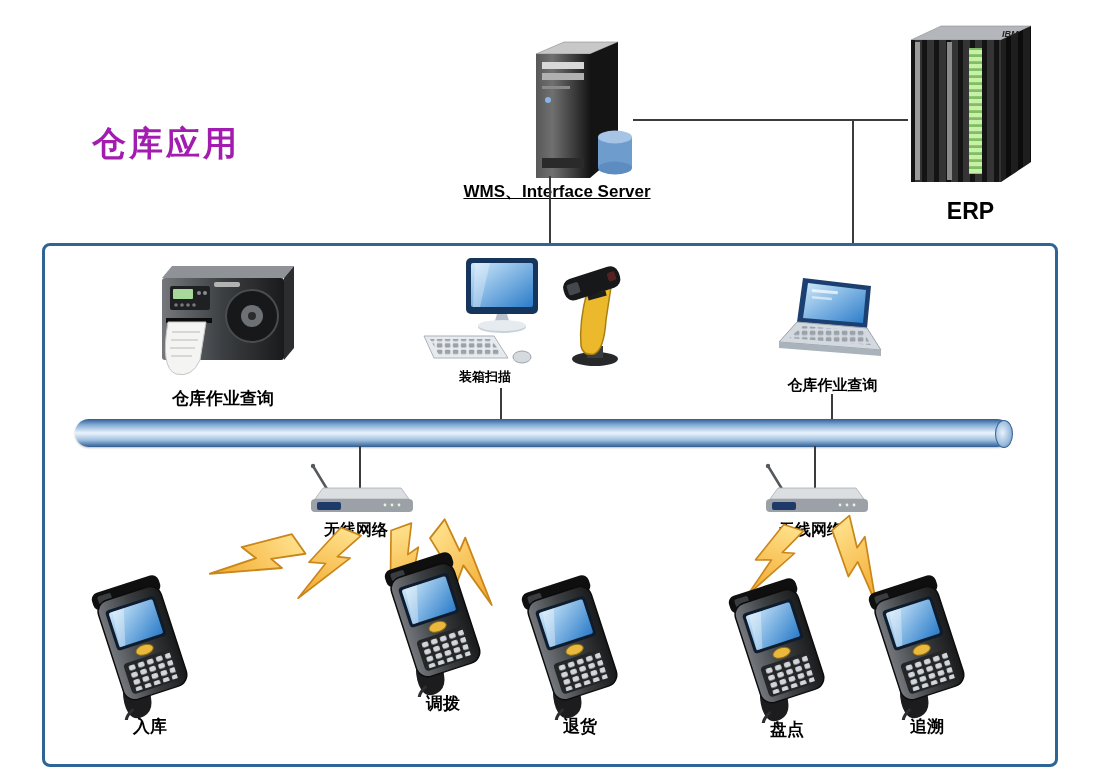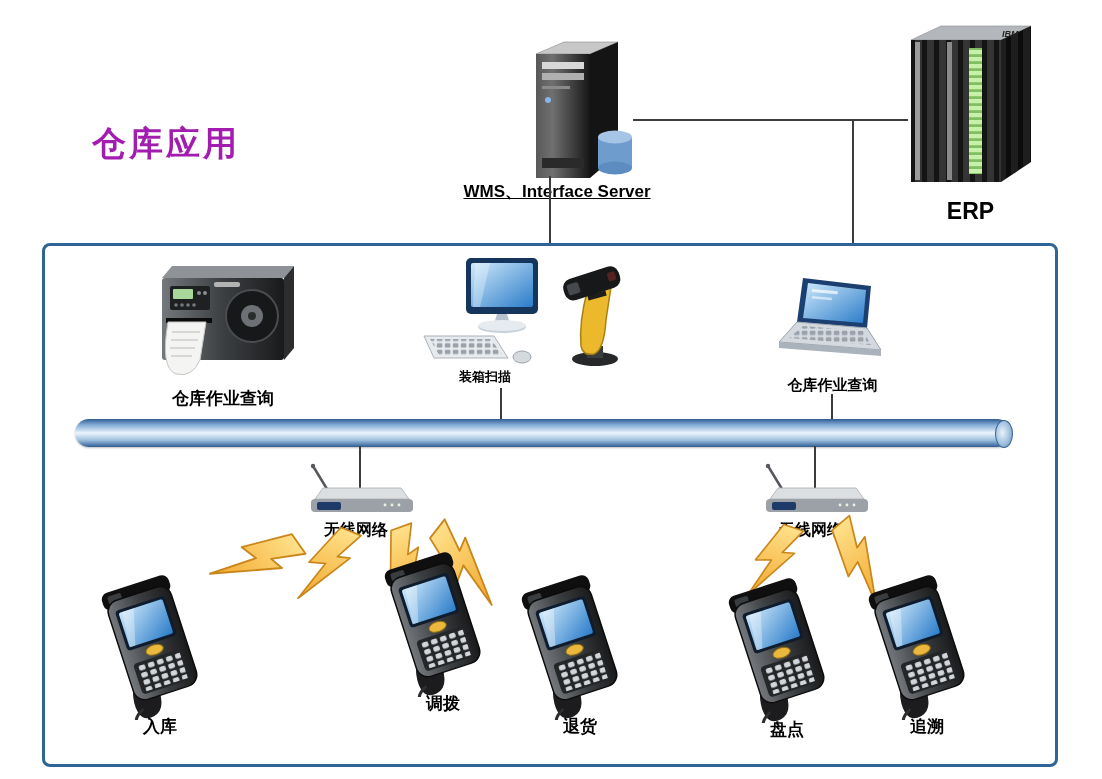--- a/index.html
+++ b/index.html
@@ -229,21 +229,21 @@
     <svg viewBox="0 0 60 100" width="100%" height="100%">
         <polygon points="24,0 50,0 33,34 48,30 8,98 23,47 4,53" fill="url(#gradBolt)" stroke="#c9861b" stroke-width="2" stroke-linejoin="round"></polygon>
       </svg>
   </div>
   <div class="bolt" style="left:838px;top:514px;width:52px;height:92px;transform:rotate(-40deg);">
     <svg viewBox="0 0 60 100" width="100%" height="100%">
         <polygon points="24,0 50,0 33,34 48,30 8,98 23,47 4,53" fill="url(#gradBolt)" stroke="#c9861b" stroke-width="2" stroke-linejoin="round"></polygon>
       </svg>
   </div>
 
-  <div class="handheld" style="left:85px;top:575px;">
+  <div class="handheld" style="left:75px;top:575px;">
     <svg viewBox="0 0 150 145" width="150" height="145">
       <g transform="rotate(-18 75 72)">
         <path d="M44 86 Q30 112 34 128 Q37 138 48 136 Q58 134 60 122 L66 92 Z" fill="#1c1c1e"></path>
         <path d="M40 126 Q26 132 30 142" stroke="#2e2e30" fill="none" stroke-width="3"></path>
         <rect x="34" y="4" width="70" height="18" rx="7" fill="#0f0f10"></rect>
         <rect x="40" y="8" width="14" height="8" rx="2" fill="#3a3d40"></rect>
         <rect x="36" y="14" width="66" height="104" rx="12" fill="url(#gradBody)" stroke="#0c0c0c" stroke-width="1.5"></rect>
         <rect x="43" y="24" width="52" height="42" rx="4" fill="#0e1c2e"></rect>
         <rect x="46" y="27" width="46" height="36" rx="2" fill="url(#gradScreen)"></rect>
         <polygon points="50,27 62,27 52,63 46,63" fill="#ffffff" opacity="0.35"></polygon>

